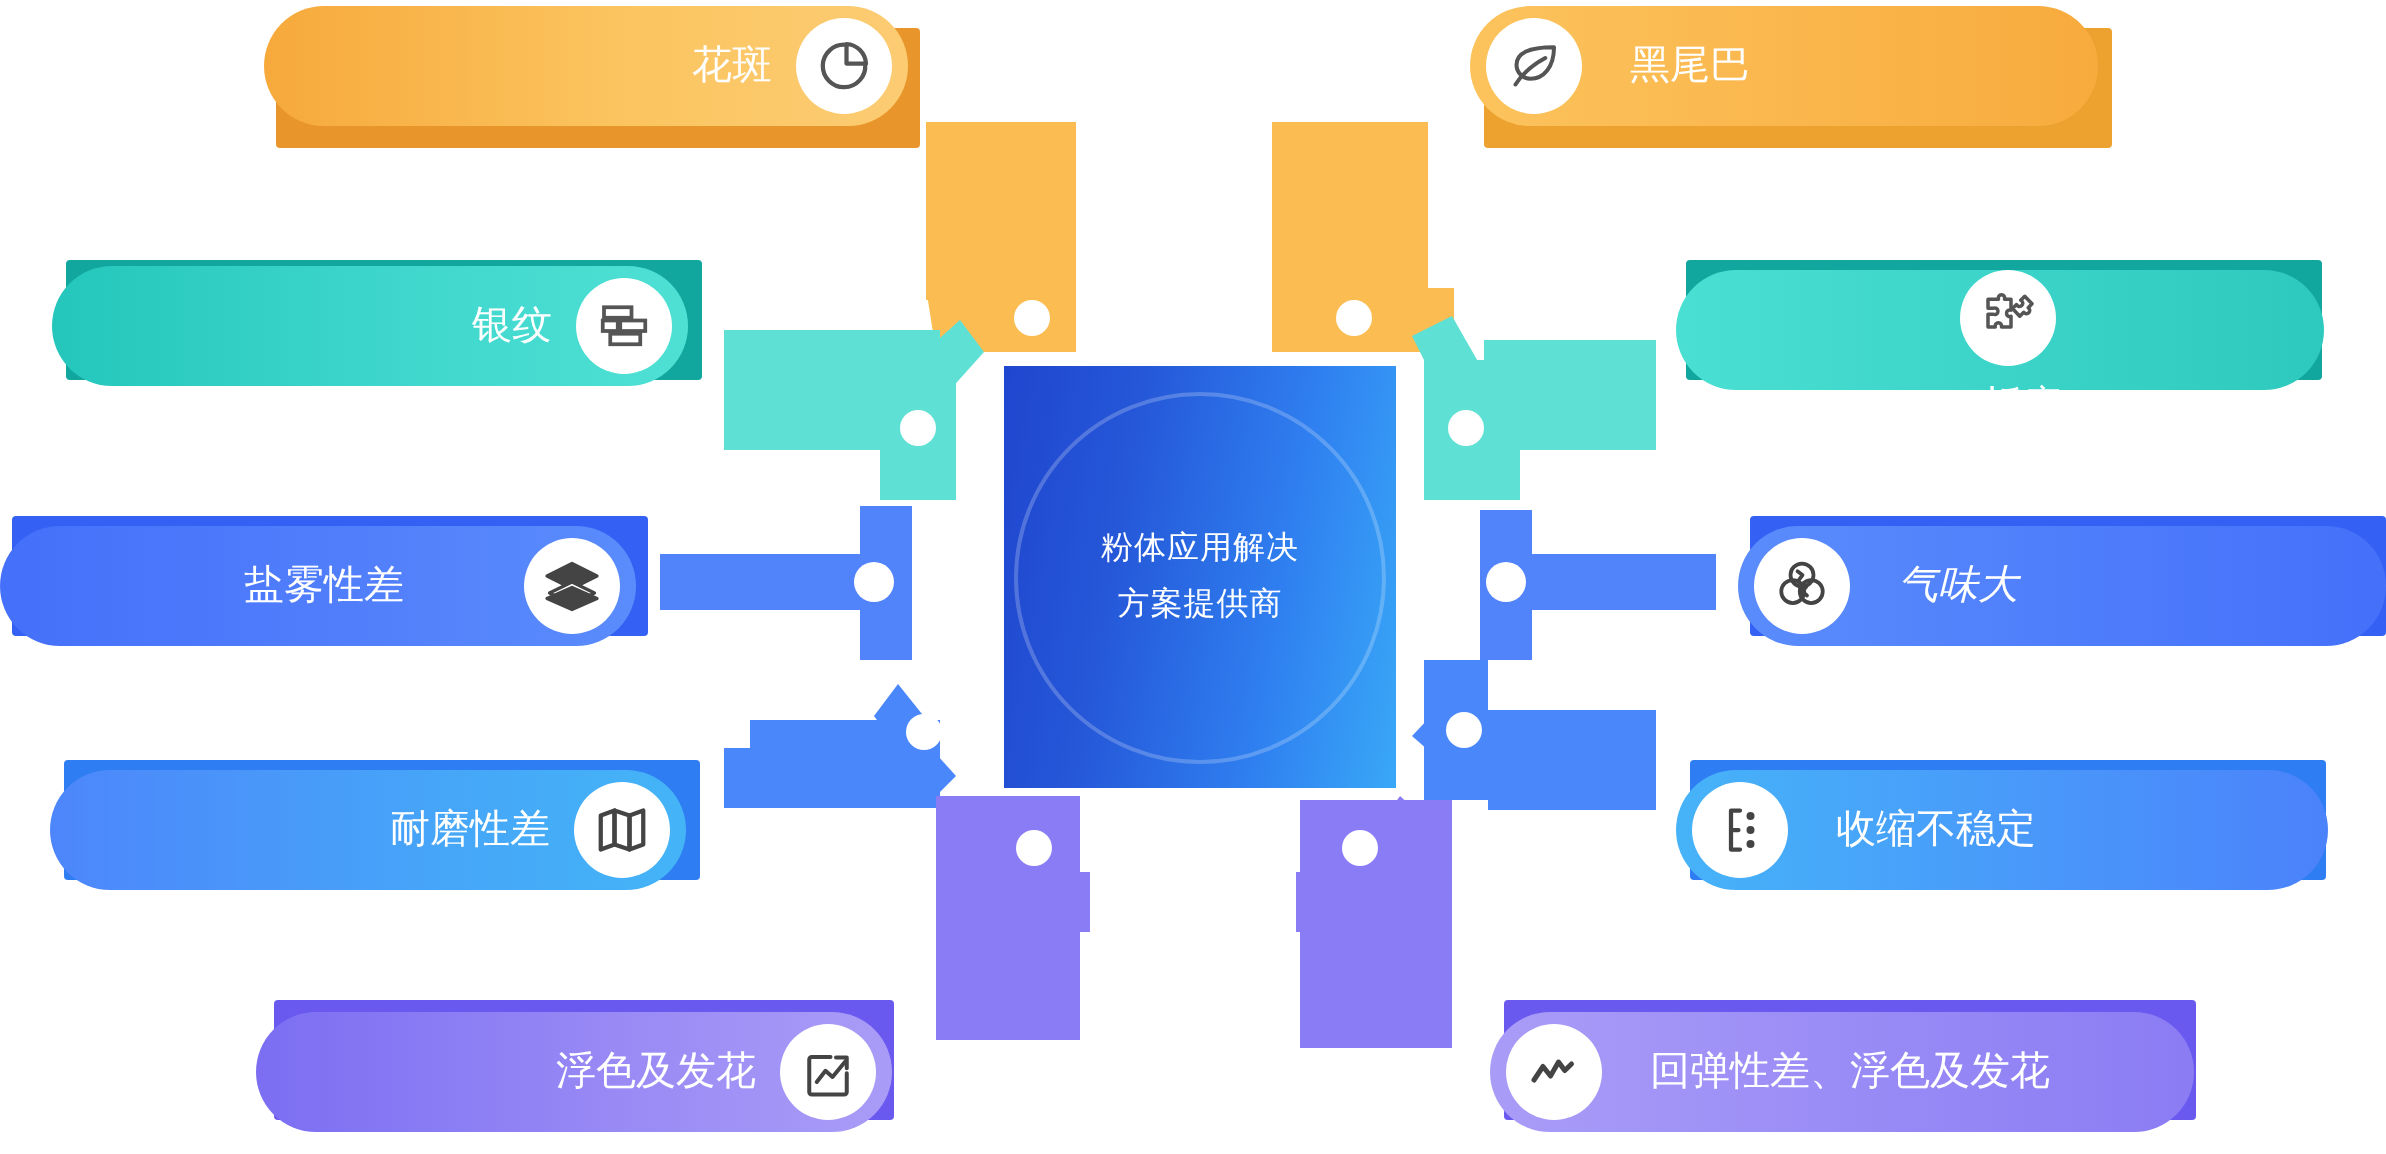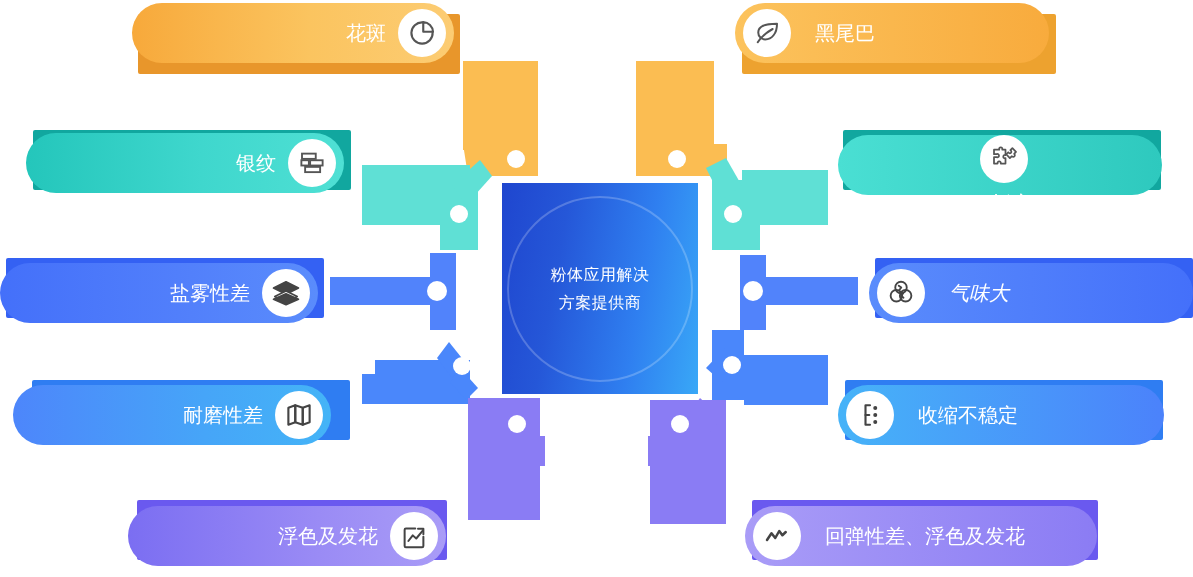--- a/index.html
+++ b/index.html
@@ -196,33 +196,33 @@
       <svg width="30" height="30" viewBox="0 0 24 24" fill="none" stroke="#555" stroke-width="1.5">
         <rect x="4" y="4.5" width="11" height="4.2"></rect>
         <rect x="3.5" y="9.8" width="6" height="4.2"></rect>
         <rect x="10.5" y="9.8" width="10" height="4.2"></rect>
         <rect x="6.5" y="15.1" width="12" height="4.2"></rect>
       </svg>
     </span>
   </div>
 
   <div class="pill-shadow s-blue" style="left:6px;top:258px;width:318px;"></div>
-  <div class="pill left t-blue" style="left:0px;top:263px;width:318px;">
+  <div class="pill left t-blue" style="left:0px;top:263px;width:318px;gap:48px;">
     <span class="pill-label">盐雾性差</span>
     <span class="badge">
       <svg width="30" height="30" viewBox="0 0 24 24" fill="#444" stroke="#444" stroke-width="1.3" stroke-linejoin="round">
         <polygon points="12,3 22,8 12,13 2,8"></polygon>
         <polygon points="12,10.4 21,14.8 12,19.2 3,14.8" fill="#fff"></polygon>
         <polygon points="12,12.6 22,17 12,21.4 2,17"></polygon>
       </svg>
     </span>
   </div>
 
   <div class="pill-shadow s-sky" style="left:32px;top:380px;width:318px;"></div>
-  <div class="pill left t-sky" style="left:13px;top:385px;width:318px;">
+  <div class="pill left t-sky" style="left:25px;top:385px;width:318px;">
     <span class="pill-label">耐磨性差</span>
     <span class="badge">
       <svg width="30" height="30" viewBox="0 0 24 24" fill="none" stroke="#444" stroke-width="1.7" stroke-linejoin="round">
         <path d="M3.5 6.2 9 4.2v13.6l-5.5 2z"></path>
         <path d="M9 4.2l6 2v13.6l-6-2z"></path>
         <path d="M15 6.2l5.5-2v13.6l-5.5 2z"></path>
       </svg>
     </span>
   </div>
 

